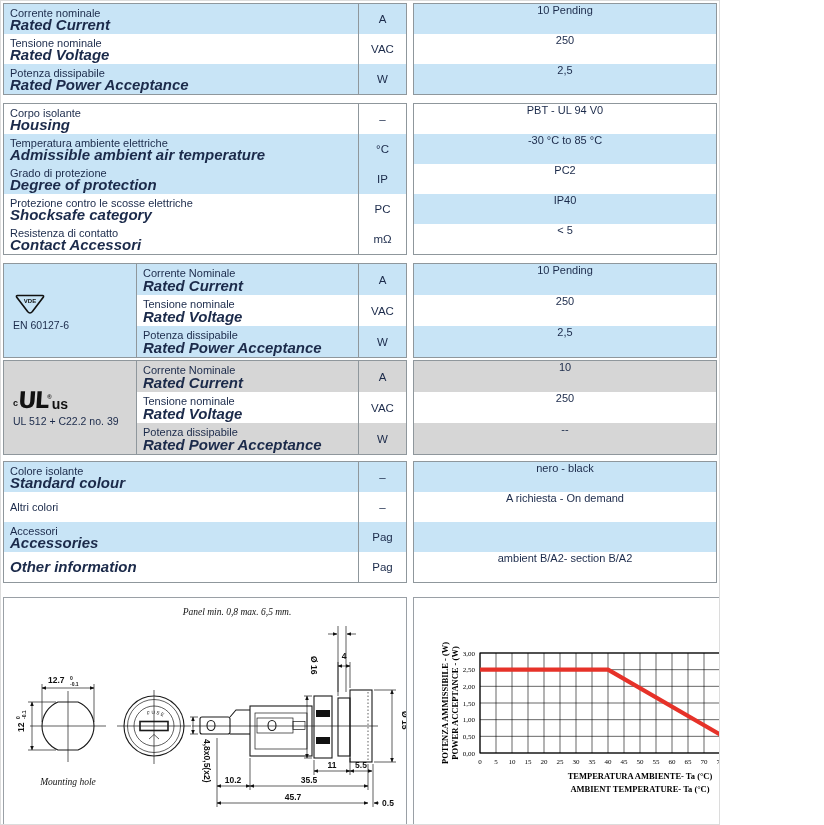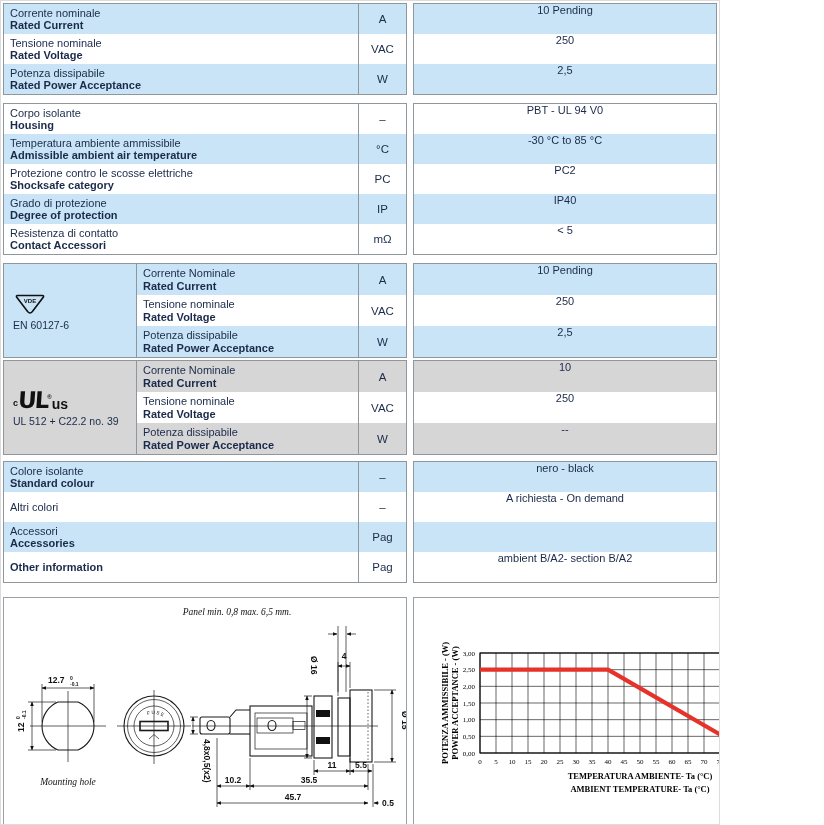--- a/index.html
+++ b/index.html
@@ -9,21 +9,21 @@
   
   .spec{display:flex;gap:6px;margin:0 2px 8px 2px;}
   .left-box{width:404px;box-sizing:border-box;border:1px solid #8f979c;background:#fff;}
   .right-box{flex:1;box-sizing:border-box;border:1px solid #8f979c;background:#fff;}
   .rows{display:flex;flex-direction:column;}
   .lrow{display:flex;height:30px;}
   .vrow{height:30px;display:flex;justify-content:center;font-size:11px;}
   .cert-rows .lrow,.cert-vals .vrow{height:31px;}
   .lbl{flex:1;min-width:0;padding:0 0 0 6px;display:flex;flex-direction:column;justify-content:center;line-height:12.5px;}
   .it{font-size:11px;}
-  .en{font-size:11px;font-weight:bold;}
+  .en{font-size:15px;font-weight:bold;font-style:italic;}
   .unit{width:48px;border-left:1px solid #8f979c;display:flex;align-items:center;justify-content:center;font-size:11.5px;box-sizing:border-box;}
   .blue{background:#c8e4f6;}
   .white{background:#ffffff;}
   .gray{background:#d6d6d6;}
 
   
   .cert-group{display:flex;gap:6px;margin:0 2px 2px 2px;}
   .cert-left{width:404px;box-sizing:border-box;border:1px solid #8f979c;display:flex;}
   .logo-cell{width:133px;box-sizing:border-box;border-right:1px solid #8f979c;display:flex;flex-direction:column;justify-content:center;align-items:flex-start;padding-left:9px;gap:3px;}
   .cert-rows{flex:1;display:flex;flex-direction:column;}
@@ -100,38 +100,38 @@
       <div class="rows">
           <div class="lrow white">
     <div class="lbl">
       <div class="it">Corpo isolante</div>
       <div class="en">Housing</div>
     </div>
     <div class="unit">–</div>
   </div>
           <div class="lrow blue">
     <div class="lbl">
-      <div class="it">Temperatura ambiente ammissibile</div>
+      <div class="it">Temperatura ambiente elettriche</div>
       <div class="en">Admissible ambient air temperature</div>
     </div>
     <div class="unit">°C</div>
+  </div>
+          <div class="lrow blue">
+    <div class="lbl">
+      <div class="it">Grado di protezione</div>
+      <div class="en">Degree of protection</div>
+    </div>
+    <div class="unit">IP</div>
   </div>
           <div class="lrow white">
     <div class="lbl">
       <div class="it">Protezione contro le scosse elettriche</div>
       <div class="en">Shocksafe category</div>
     </div>
     <div class="unit">PC</div>
-  </div>
-          <div class="lrow blue">
-    <div class="lbl">
-      <div class="it">Grado di protezione</div>
-      <div class="en">Degree of protection</div>
-    </div>
-    <div class="unit">IP</div>
   </div>
           <div class="lrow white">
     <div class="lbl">
       <div class="it">Resistenza di contatto</div>
       <div class="en">Contact Accessori</div>
     </div>
     <div class="unit">mΩ</div>
   </div>
         </div>
     </div>

